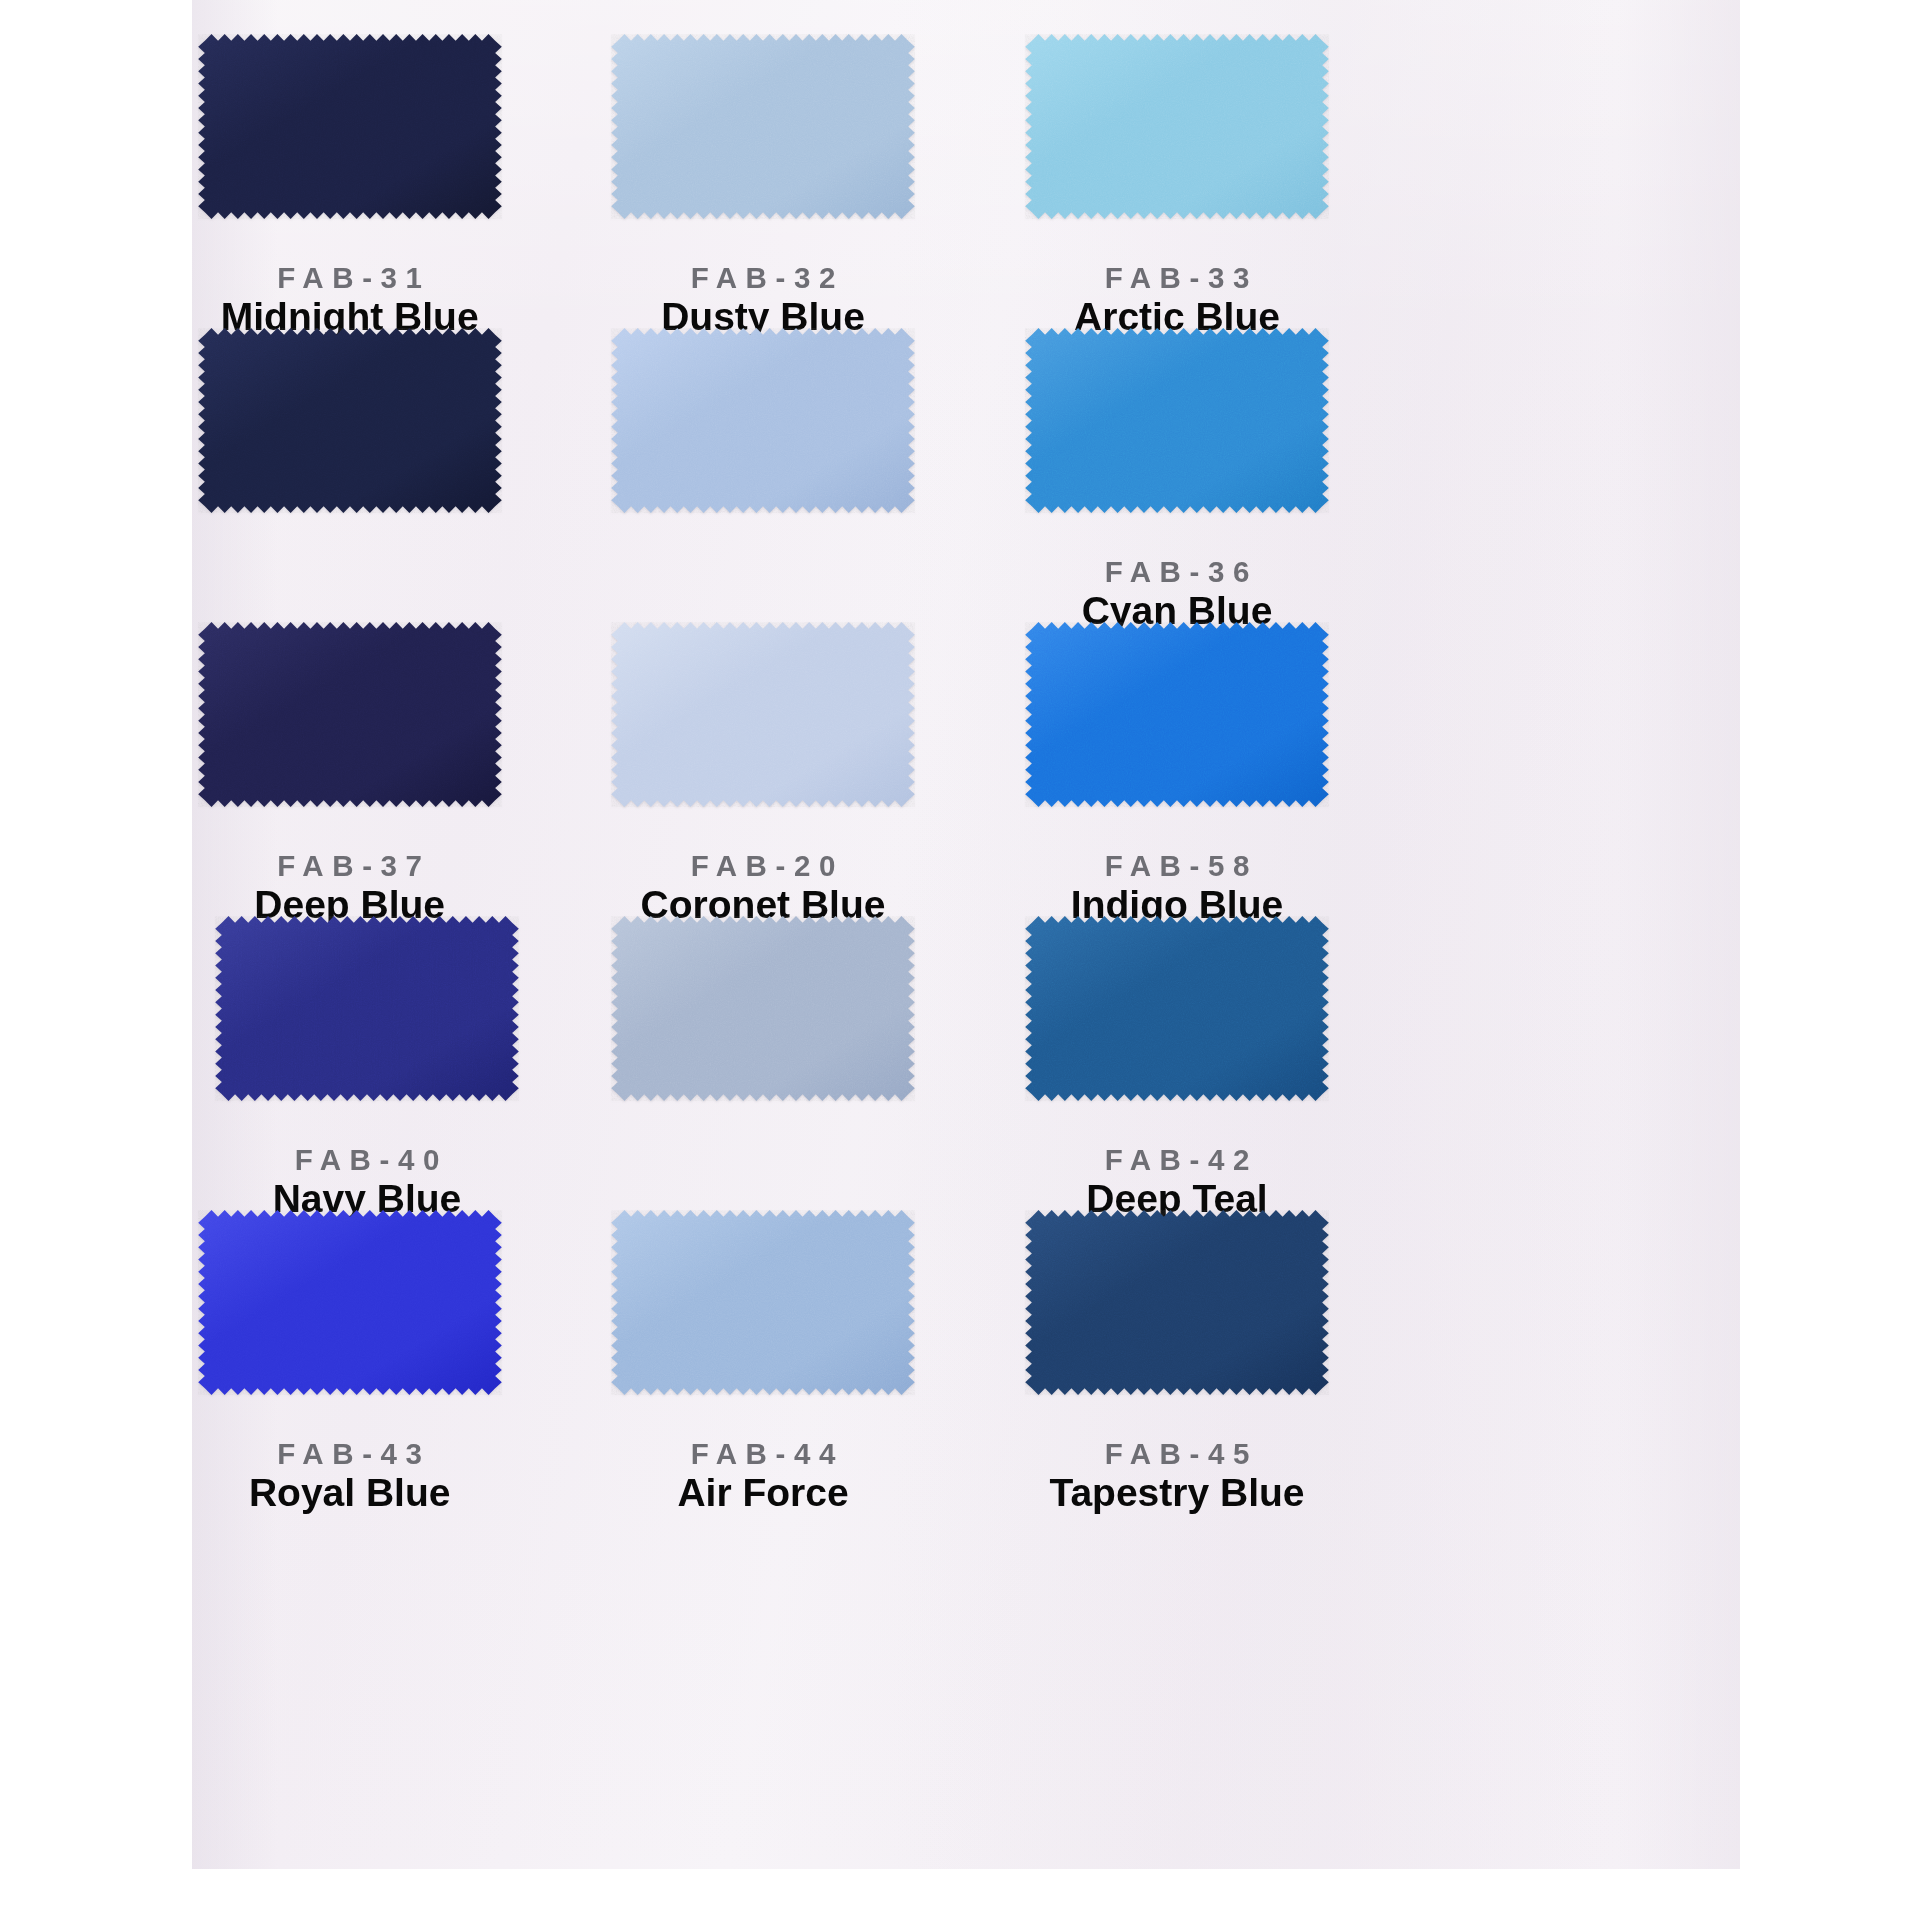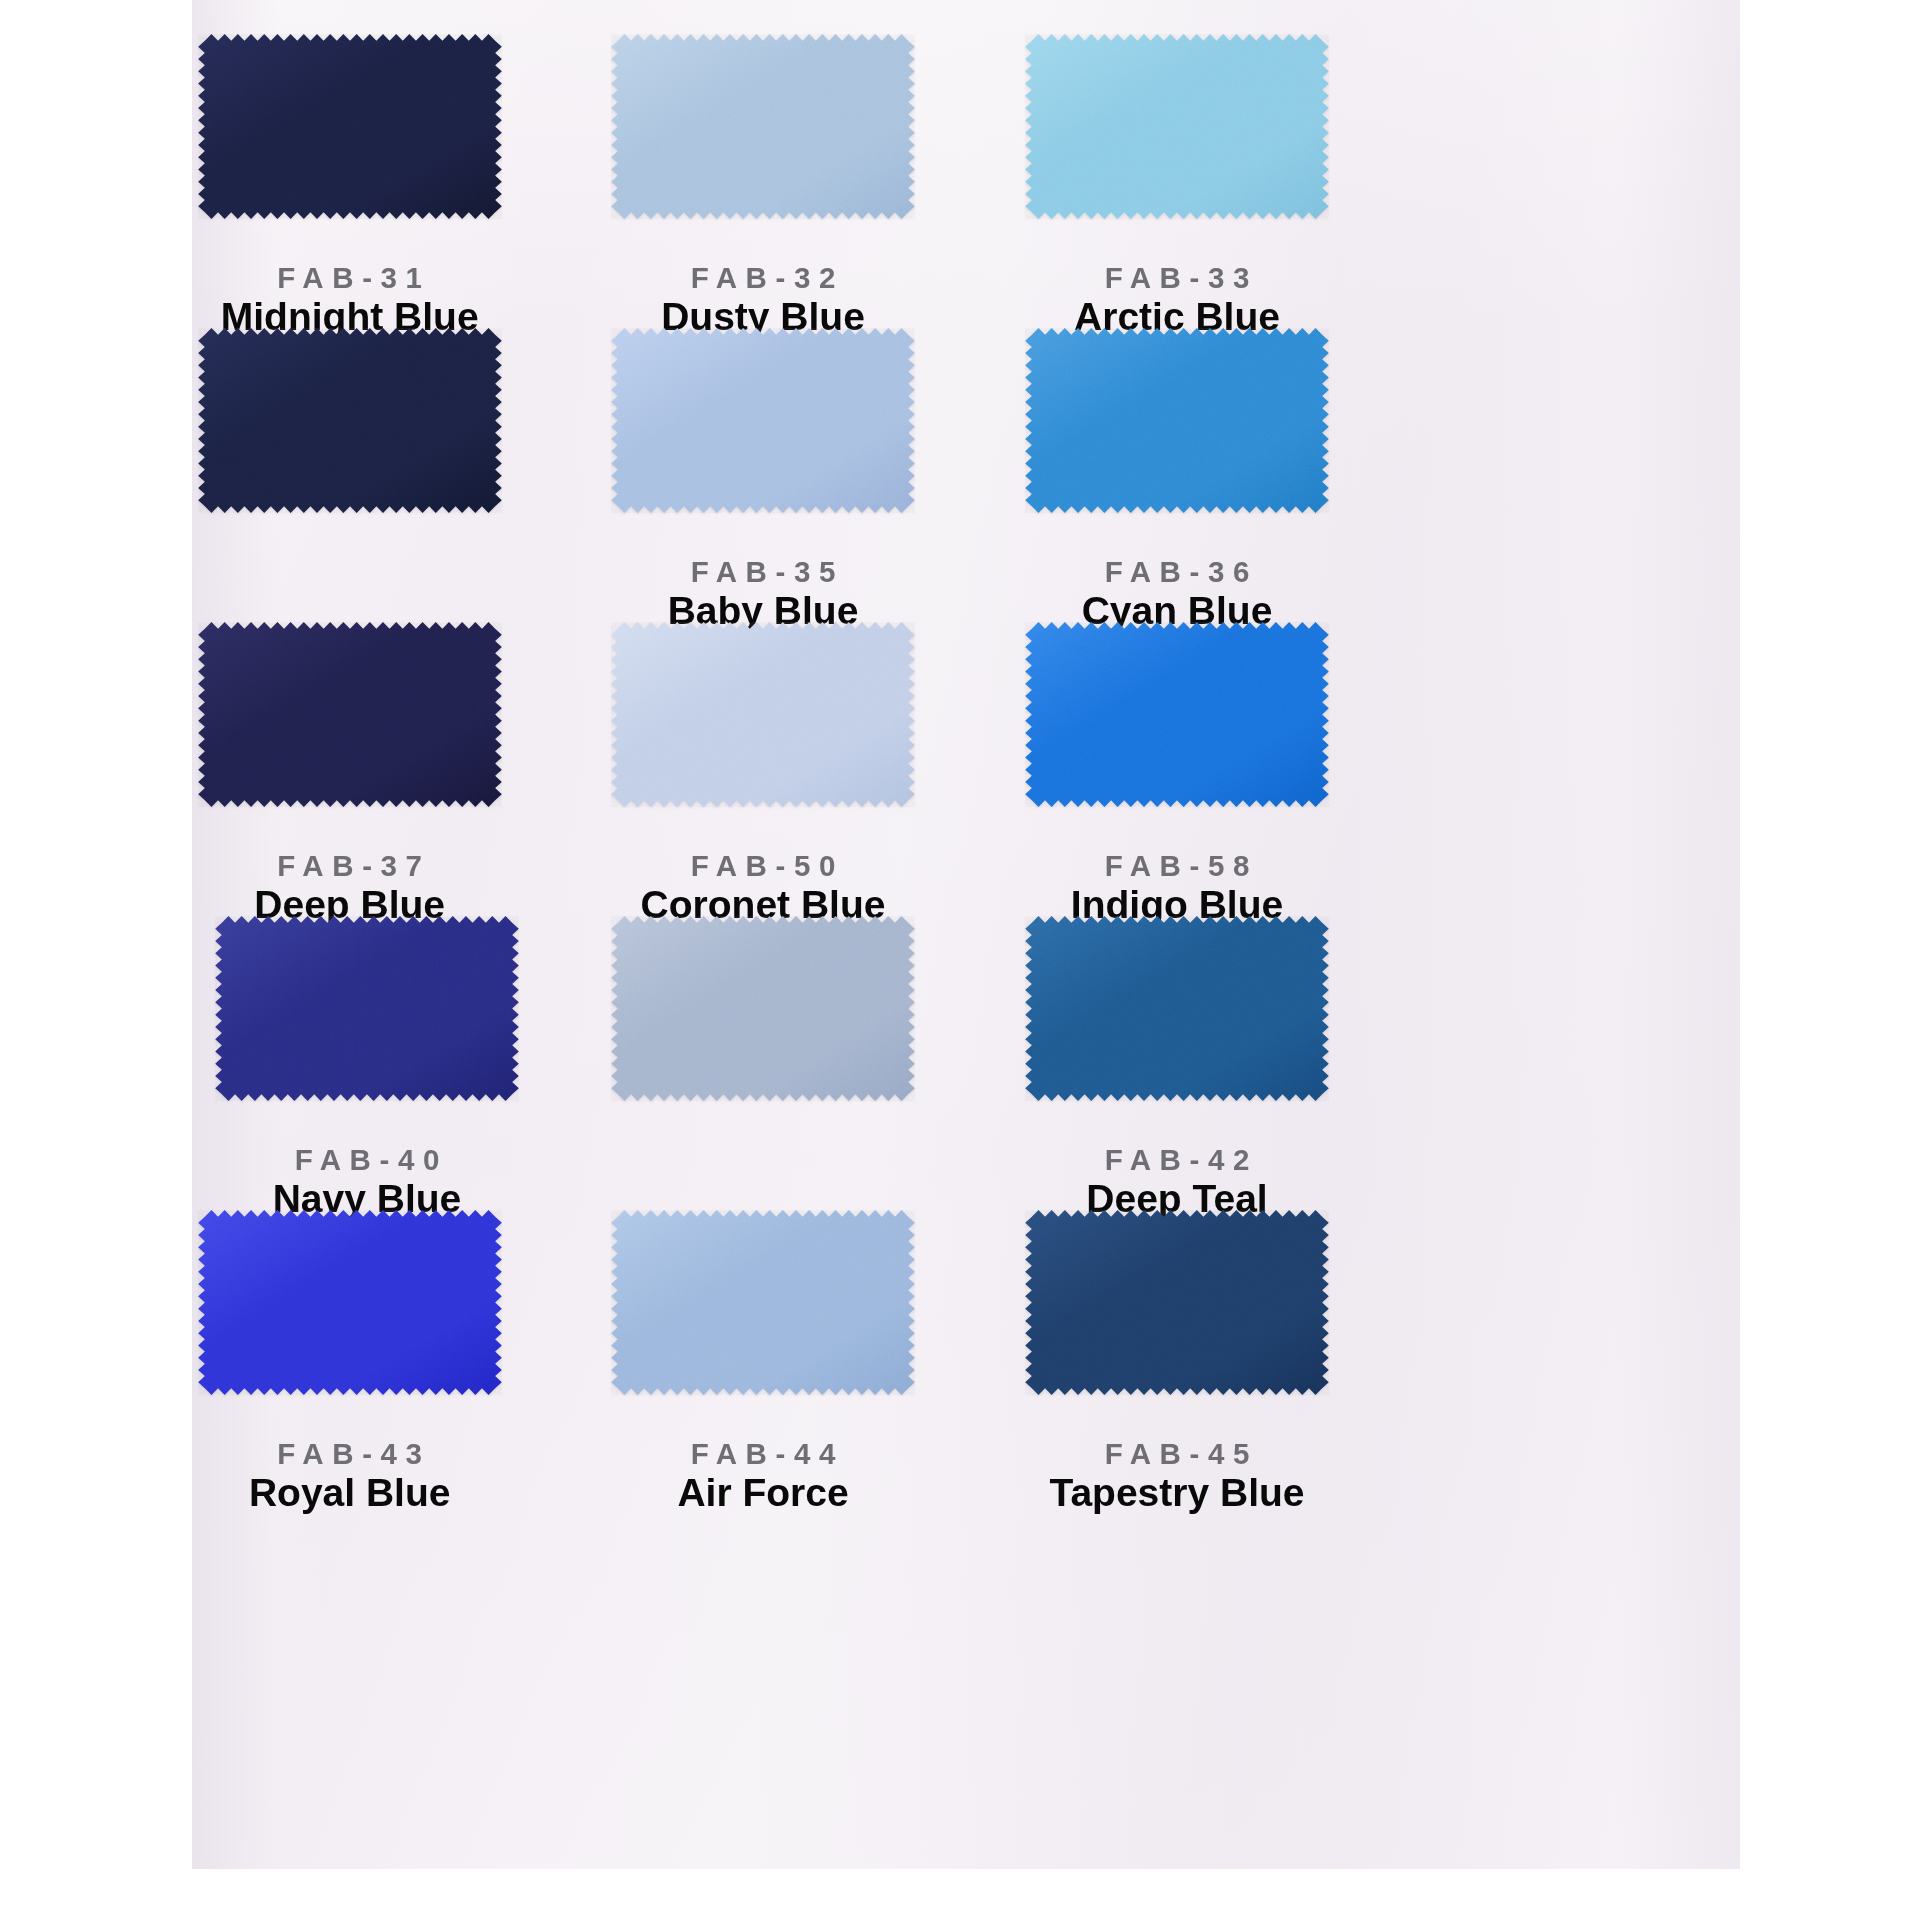--- a/index.html
+++ b/index.html
@@ -230,24 +230,20 @@
                 <feColorMatrix in="n" type="saturate" values="0"></feColorMatrix>
                 <feComponentTransfer>
                   <feFuncA type="linear" slope="0.16"></feFuncA>
                 </feComponentTransfer>
               </filter>
             </defs>
             <polygon points="7.0,7.0 14.0,0.0 20.9,7.0 27.9,0.0 34.8,7.0 41.8,0.0 48.7,7.0 55.7,0.0 62.6,7.0 69.6,0.0 76.5,7.0 83.5,0.0 90.5,7.0 97.4,0.0 104.4,7.0 111.3,0.0 118.3,7.0 125.2,0.0 132.2,7.0 139.1,0.0 146.1,7.0 153.0,0.0 160.0,7.0 167.0,0.0 173.9,7.0 180.9,0.0 187.8,7.0 194.8,0.0 201.7,7.0 208.7,0.0 215.6,7.0 222.6,0.0 229.5,7.0 236.5,0.0 243.5,7.0 250.4,0.0 257.4,7.0 264.3,0.0 271.3,7.0 278.2,0.0 285.2,7.0 292.1,0.0 299.1,7.0 306.0,0.0 313.0,7.0 320.0,13.5 313.0,19.9 320.0,26.4 313.0,32.9 320.0,39.3 313.0,45.8 320.0,52.3 313.0,58.7 320.0,65.2 313.0,71.6 320.0,78.1 313.0,84.6 320.0,91.0 313.0,97.5 320.0,104.0 313.0,110.4 320.0,116.9 313.0,123.4 320.0,129.8 313.0,136.3 320.0,142.8 313.0,149.2 320.0,155.7 313.0,162.1 320.0,168.6 313.0,175.1 320.0,181.5 313.0,188.0 306.0,195.0 299.1,188.0 292.1,195.0 285.2,188.0 278.2,195.0 271.3,188.0 264.3,195.0 257.4,188.0 250.4,195.0 243.5,188.0 236.5,195.0 229.5,188.0 222.6,195.0 215.6,188.0 208.7,195.0 201.7,188.0 194.8,195.0 187.8,188.0 180.9,195.0 173.9,188.0 167.0,195.0 160.0,188.0 153.0,195.0 146.1,188.0 139.1,195.0 132.2,188.0 125.2,195.0 118.3,188.0 111.3,195.0 104.4,188.0 97.4,195.0 90.5,188.0 83.5,195.0 76.5,188.0 69.6,195.0 62.6,188.0 55.7,195.0 48.7,188.0 41.8,195.0 34.8,188.0 27.9,195.0 20.9,188.0 14.0,195.0 7.0,188.0 0.0,181.5 7.0,175.1 0.0,168.6 7.0,162.1 0.0,155.7 7.0,149.2 0.0,142.8 7.0,136.3 0.0,129.8 7.0,123.4 0.0,116.9 7.0,110.4 0.0,104.0 7.0,97.5 0.0,91.0 7.0,84.6 0.0,78.1 7.0,71.6 0.0,65.2 7.0,58.7 0.0,52.3 7.0,45.8 0.0,39.3 7.0,32.9 0.0,26.4 7.0,19.9 0.0,13.5" fill="url(#g4)"></polygon>
             <polygon points="7.0,7.0 14.0,0.0 20.9,7.0 27.9,0.0 34.8,7.0 41.8,0.0 48.7,7.0 55.7,0.0 62.6,7.0 69.6,0.0 76.5,7.0 83.5,0.0 90.5,7.0 97.4,0.0 104.4,7.0 111.3,0.0 118.3,7.0 125.2,0.0 132.2,7.0 139.1,0.0 146.1,7.0 153.0,0.0 160.0,7.0 167.0,0.0 173.9,7.0 180.9,0.0 187.8,7.0 194.8,0.0 201.7,7.0 208.7,0.0 215.6,7.0 222.6,0.0 229.5,7.0 236.5,0.0 243.5,7.0 250.4,0.0 257.4,7.0 264.3,0.0 271.3,7.0 278.2,0.0 285.2,7.0 292.1,0.0 299.1,7.0 306.0,0.0 313.0,7.0 320.0,13.5 313.0,19.9 320.0,26.4 313.0,32.9 320.0,39.3 313.0,45.8 320.0,52.3 313.0,58.7 320.0,65.2 313.0,71.6 320.0,78.1 313.0,84.6 320.0,91.0 313.0,97.5 320.0,104.0 313.0,110.4 320.0,116.9 313.0,123.4 320.0,129.8 313.0,136.3 320.0,142.8 313.0,149.2 320.0,155.7 313.0,162.1 320.0,168.6 313.0,175.1 320.0,181.5 313.0,188.0 306.0,195.0 299.1,188.0 292.1,195.0 285.2,188.0 278.2,195.0 271.3,188.0 264.3,195.0 257.4,188.0 250.4,195.0 243.5,188.0 236.5,195.0 229.5,188.0 222.6,195.0 215.6,188.0 208.7,195.0 201.7,188.0 194.8,195.0 187.8,188.0 180.9,195.0 173.9,188.0 167.0,195.0 160.0,188.0 153.0,195.0 146.1,188.0 139.1,195.0 132.2,188.0 125.2,195.0 118.3,188.0 111.3,195.0 104.4,188.0 97.4,195.0 90.5,188.0 83.5,195.0 76.5,188.0 69.6,195.0 62.6,188.0 55.7,195.0 48.7,188.0 41.8,195.0 34.8,188.0 27.9,195.0 20.9,188.0 14.0,195.0 7.0,188.0 0.0,181.5 7.0,175.1 0.0,168.6 7.0,162.1 0.0,155.7 7.0,149.2 0.0,142.8 7.0,136.3 0.0,129.8 7.0,123.4 0.0,116.9 7.0,110.4 0.0,104.0 7.0,97.5 0.0,91.0 7.0,84.6 0.0,78.1 7.0,71.6 0.0,65.2 7.0,58.7 0.0,52.3 7.0,45.8 0.0,39.3 7.0,32.9 0.0,26.4 7.0,19.9 0.0,13.5" fill="#808080" filter="url(#n4)" style="mix-blend-mode:overlay"></polygon>
           </svg>
         </div>
-        <div class="labels">
-          <div class="code">FAB-35</div>
-          <div class="name">Baby Blue</div>
-        </div>
       </div>
       <div class="cell" style="left: 833px; top: 328px;">
         <div class="swatch-wrap">
           <svg class="swatch-svg" viewBox="0 0 320 195" xmlns="http://www.w3.org/2000/svg">
             <defs>
               <linearGradient id="g5" x1="0" y1="0" x2="1" y2="1">
                 <stop offset="0%" stop-color="#4a9ddf"></stop>
                 <stop offset="38%" stop-color="#2f8ad4"></stop>
                 <stop offset="72%" stop-color="#2f8ad4"></stop>
                 <stop offset="100%" stop-color="#217cc6"></stop>
@@ -312,21 +308,21 @@
                 <feComponentTransfer>
                   <feFuncA type="linear" slope="0.16"></feFuncA>
                 </feComponentTransfer>
               </filter>
             </defs>
             <polygon points="7.0,7.0 14.0,0.0 20.9,7.0 27.9,0.0 34.8,7.0 41.8,0.0 48.7,7.0 55.7,0.0 62.6,7.0 69.6,0.0 76.5,7.0 83.5,0.0 90.5,7.0 97.4,0.0 104.4,7.0 111.3,0.0 118.3,7.0 125.2,0.0 132.2,7.0 139.1,0.0 146.1,7.0 153.0,0.0 160.0,7.0 167.0,0.0 173.9,7.0 180.9,0.0 187.8,7.0 194.8,0.0 201.7,7.0 208.7,0.0 215.6,7.0 222.6,0.0 229.5,7.0 236.5,0.0 243.5,7.0 250.4,0.0 257.4,7.0 264.3,0.0 271.3,7.0 278.2,0.0 285.2,7.0 292.1,0.0 299.1,7.0 306.0,0.0 313.0,7.0 320.0,13.5 313.0,19.9 320.0,26.4 313.0,32.9 320.0,39.3 313.0,45.8 320.0,52.3 313.0,58.7 320.0,65.2 313.0,71.6 320.0,78.1 313.0,84.6 320.0,91.0 313.0,97.5 320.0,104.0 313.0,110.4 320.0,116.9 313.0,123.4 320.0,129.8 313.0,136.3 320.0,142.8 313.0,149.2 320.0,155.7 313.0,162.1 320.0,168.6 313.0,175.1 320.0,181.5 313.0,188.0 306.0,195.0 299.1,188.0 292.1,195.0 285.2,188.0 278.2,195.0 271.3,188.0 264.3,195.0 257.4,188.0 250.4,195.0 243.5,188.0 236.5,195.0 229.5,188.0 222.6,195.0 215.6,188.0 208.7,195.0 201.7,188.0 194.8,195.0 187.8,188.0 180.9,195.0 173.9,188.0 167.0,195.0 160.0,188.0 153.0,195.0 146.1,188.0 139.1,195.0 132.2,188.0 125.2,195.0 118.3,188.0 111.3,195.0 104.4,188.0 97.4,195.0 90.5,188.0 83.5,195.0 76.5,188.0 69.6,195.0 62.6,188.0 55.7,195.0 48.7,188.0 41.8,195.0 34.8,188.0 27.9,195.0 20.9,188.0 14.0,195.0 7.0,188.0 0.0,181.5 7.0,175.1 0.0,168.6 7.0,162.1 0.0,155.7 7.0,149.2 0.0,142.8 7.0,136.3 0.0,129.8 7.0,123.4 0.0,116.9 7.0,110.4 0.0,104.0 7.0,97.5 0.0,91.0 7.0,84.6 0.0,78.1 7.0,71.6 0.0,65.2 7.0,58.7 0.0,52.3 7.0,45.8 0.0,39.3 7.0,32.9 0.0,26.4 7.0,19.9 0.0,13.5" fill="url(#g7)"></polygon>
             <polygon points="7.0,7.0 14.0,0.0 20.9,7.0 27.9,0.0 34.8,7.0 41.8,0.0 48.7,7.0 55.7,0.0 62.6,7.0 69.6,0.0 76.5,7.0 83.5,0.0 90.5,7.0 97.4,0.0 104.4,7.0 111.3,0.0 118.3,7.0 125.2,0.0 132.2,7.0 139.1,0.0 146.1,7.0 153.0,0.0 160.0,7.0 167.0,0.0 173.9,7.0 180.9,0.0 187.8,7.0 194.8,0.0 201.7,7.0 208.7,0.0 215.6,7.0 222.6,0.0 229.5,7.0 236.5,0.0 243.5,7.0 250.4,0.0 257.4,7.0 264.3,0.0 271.3,7.0 278.2,0.0 285.2,7.0 292.1,0.0 299.1,7.0 306.0,0.0 313.0,7.0 320.0,13.5 313.0,19.9 320.0,26.4 313.0,32.9 320.0,39.3 313.0,45.8 320.0,52.3 313.0,58.7 320.0,65.2 313.0,71.6 320.0,78.1 313.0,84.6 320.0,91.0 313.0,97.5 320.0,104.0 313.0,110.4 320.0,116.9 313.0,123.4 320.0,129.8 313.0,136.3 320.0,142.8 313.0,149.2 320.0,155.7 313.0,162.1 320.0,168.6 313.0,175.1 320.0,181.5 313.0,188.0 306.0,195.0 299.1,188.0 292.1,195.0 285.2,188.0 278.2,195.0 271.3,188.0 264.3,195.0 257.4,188.0 250.4,195.0 243.5,188.0 236.5,195.0 229.5,188.0 222.6,195.0 215.6,188.0 208.7,195.0 201.7,188.0 194.8,195.0 187.8,188.0 180.9,195.0 173.9,188.0 167.0,195.0 160.0,188.0 153.0,195.0 146.1,188.0 139.1,195.0 132.2,188.0 125.2,195.0 118.3,188.0 111.3,195.0 104.4,188.0 97.4,195.0 90.5,188.0 83.5,195.0 76.5,188.0 69.6,195.0 62.6,188.0 55.7,195.0 48.7,188.0 41.8,195.0 34.8,188.0 27.9,195.0 20.9,188.0 14.0,195.0 7.0,188.0 0.0,181.5 7.0,175.1 0.0,168.6 7.0,162.1 0.0,155.7 7.0,149.2 0.0,142.8 7.0,136.3 0.0,129.8 7.0,123.4 0.0,116.9 7.0,110.4 0.0,104.0 7.0,97.5 0.0,91.0 7.0,84.6 0.0,78.1 7.0,71.6 0.0,65.2 7.0,58.7 0.0,52.3 7.0,45.8 0.0,39.3 7.0,32.9 0.0,26.4 7.0,19.9 0.0,13.5" fill="#808080" filter="url(#n7)" style="mix-blend-mode:overlay"></polygon>
           </svg>
         </div>
         <div class="labels">
-          <div class="code">FAB-50</div>
+          <div class="code">FAB-20</div>
           <div class="name">Coronet Blue</div>
         </div>
       </div>
       <div class="cell" style="left: 833px; top: 622px;">
         <div class="swatch-wrap">
           <svg class="swatch-svg" viewBox="0 0 320 195" xmlns="http://www.w3.org/2000/svg">
             <defs>
               <linearGradient id="g8" x1="0" y1="0" x2="1" y2="1">
                 <stop offset="0%" stop-color="#3487ea"></stop>
                 <stop offset="38%" stop-color="#1a72dd"></stop>

